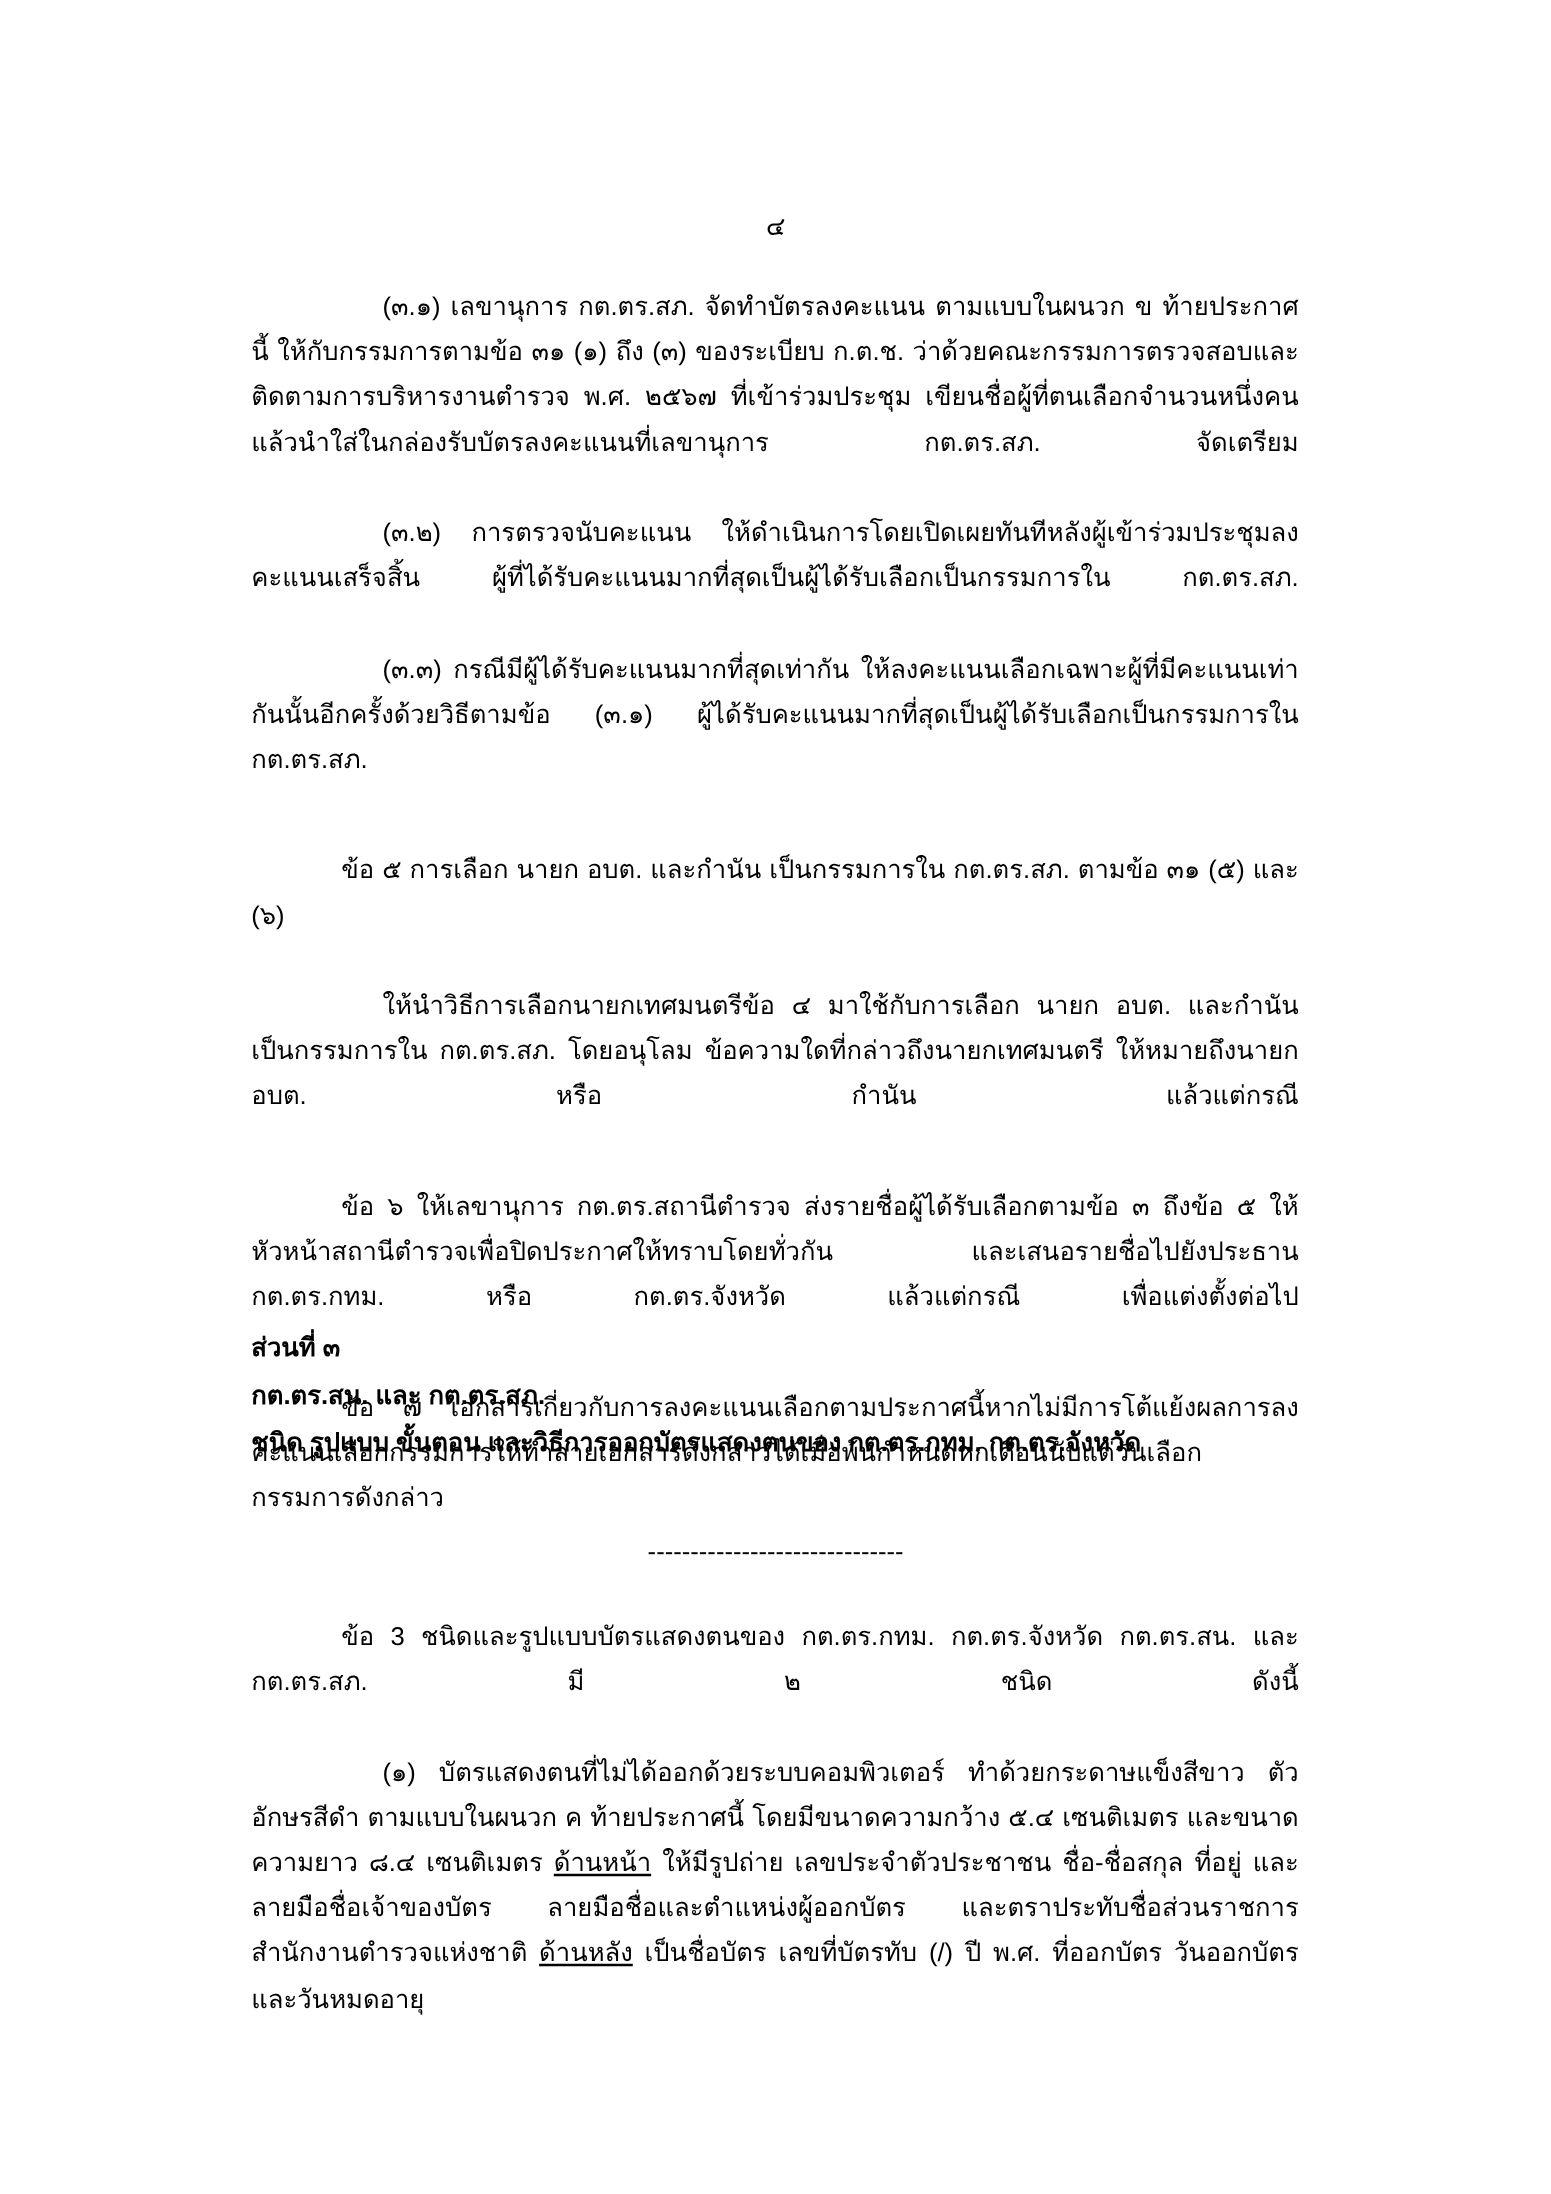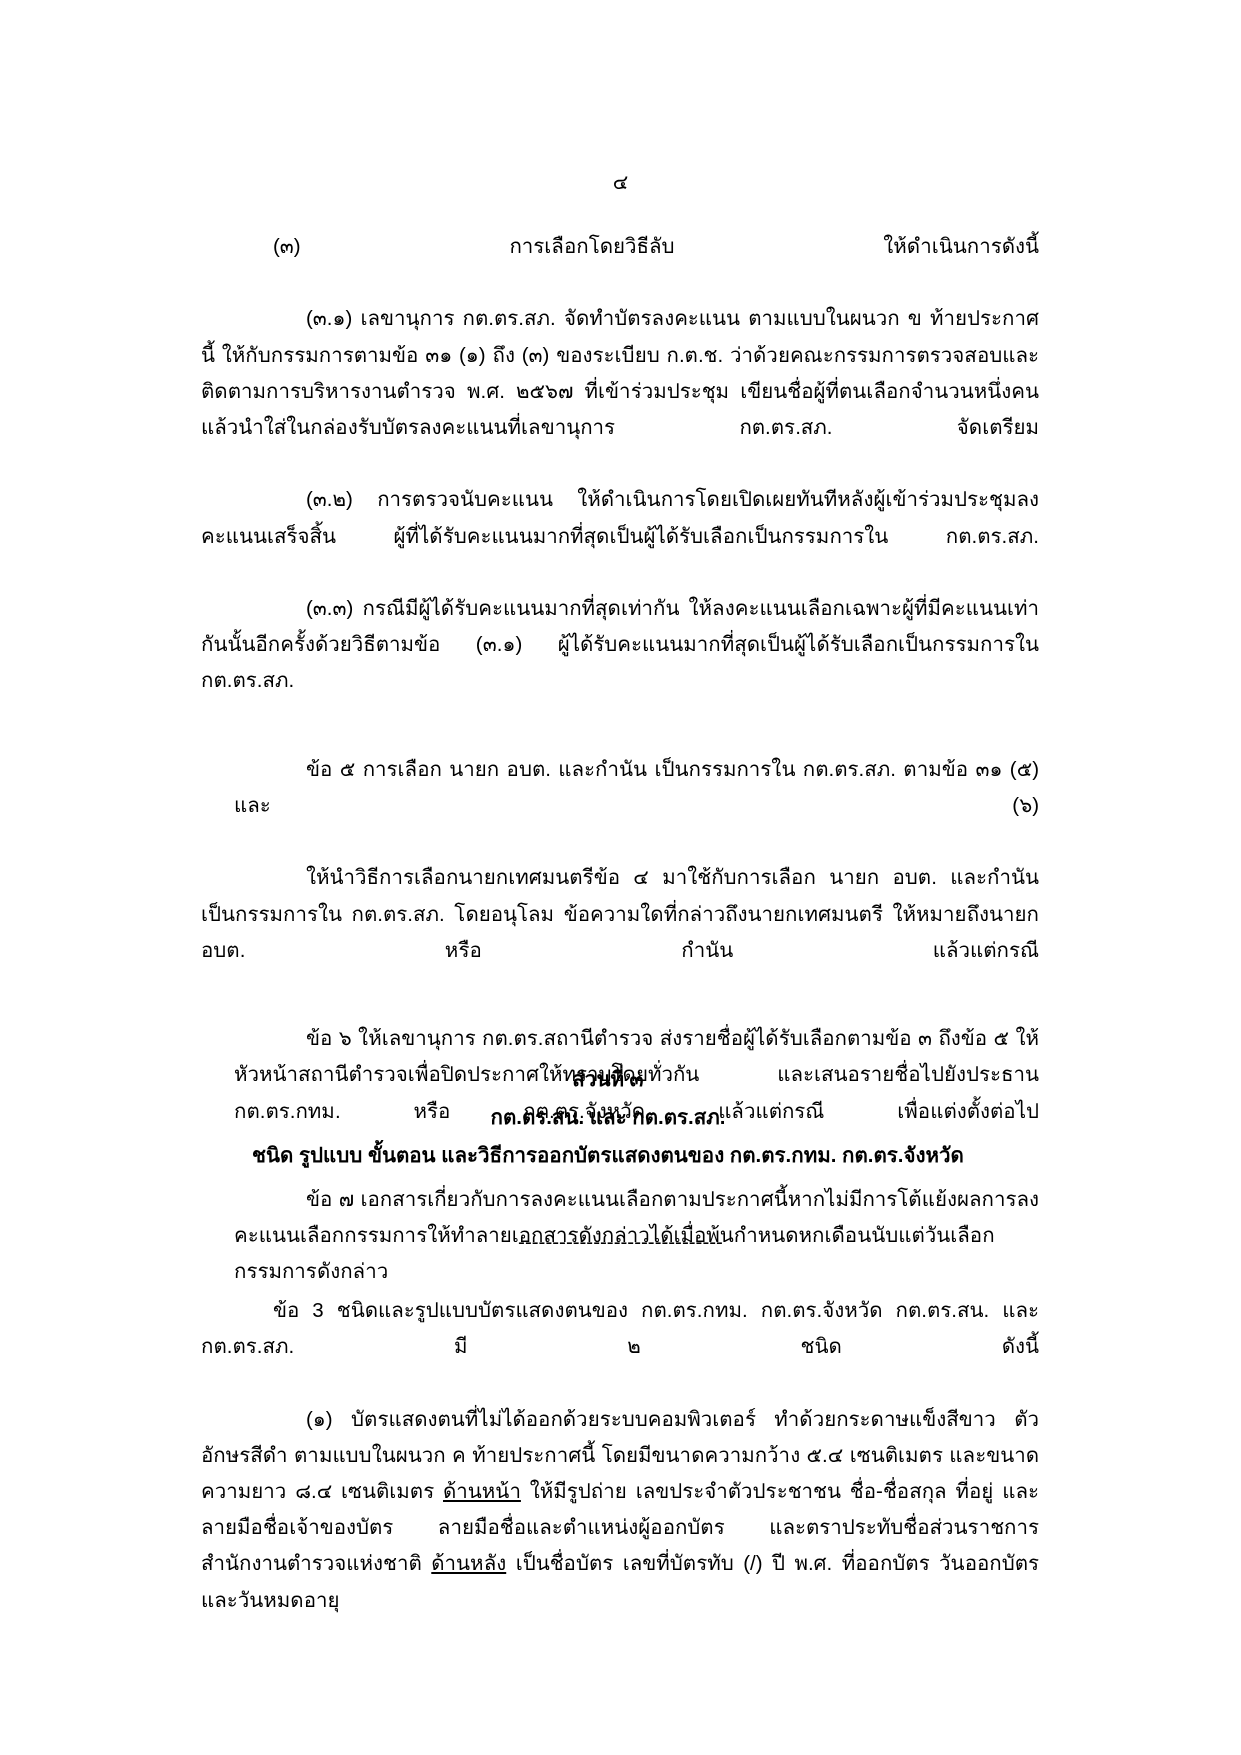--- a/index.html
+++ b/index.html
@@ -48,34 +48,34 @@
     word-spacing: 0.02em;
   }
   
   .para:after {
     content: "";
     display: inline-block;
     width: 100%;
   }
   .indent-1 { text-indent: 72px; }
   .indent-2 { text-indent: 105px; }
-  .gap-md { margin-top: 16px; margin-left: 33px; }
+  .gap-md { margin-top: 16px; }
 
   .u-bold {
     font-weight: normal;
     text-decoration: underline;
     text-underline-offset: 2px;
   }
 
   
   .section-head {
     position: absolute;
-    left: 189px;
+    left: 201px;
     width: 838px;
-    text-align: center;
+    text-align: left;
   }
   .section-head .hline {
     font-size: 20.5px;
     font-weight: bold;
     line-height: 38px;
   }
   .divider {
     position: absolute;
     left: 0;
     width: 1241px;
@@ -91,21 +91,20 @@
 </style>
 </head>
 <body>
 
 <div class="page">
 
   <div class="page-number">๔</div>
 
   <div class="content">
 
-    <p class="para indent-1">(๓) การเลือกโดยวิธีลับ ให้ดำเนินการดังนี้</p>
 
     <p class="para indent-2">(๓.๑) เลขานุการ กต.ตร.สภ. จัดทำบัตรลงคะแนน ตามแบบในผนวก ข ท้ายประกาศนี้ ให้กับกรรมการตามข้อ ๓๑ (๑) ถึง (๓) ของระเบียบ ก.ต.ช. ว่าด้วยคณะกรรมการตรวจสอบและติดตามการบริหารงานตำรวจ พ.ศ. ๒๕๖๗ ที่เข้าร่วมประชุม เขียนชื่อผู้ที่ตนเลือกจำนวนหนึ่งคน แล้วนำใส่ในกล่องรับบัตรลงคะแนนที่เลขานุการ กต.ตร.สภ. จัดเตรียม</p>
 
     <p class="para indent-2">(๓.๒) การตรวจนับคะแนน ให้ดำเนินการโดยเปิดเผยทันทีหลังผู้เข้าร่วมประชุมลงคะแนนเสร็จสิ้น ผู้ที่ได้รับคะแนนมากที่สุดเป็นผู้ได้รับเลือกเป็นกรรมการใน กต.ตร.สภ.</p>
 
     <p class="para indent-2">(๓.๓) กรณีมีผู้ได้รับคะแนนมากที่สุดเท่ากัน ให้ลงคะแนนเลือกเฉพาะผู้ที่มีคะแนนเท่ากันนั้นอีกครั้งด้วยวิธีตามข้อ (๓.๑) ผู้ได้รับคะแนนมากที่สุดเป็นผู้ได้รับเลือกเป็นกรรมการใน กต.ตร.สภ.</p>
 
 
     <p class="para indent-1 gap-md">ข้อ ๕ การเลือก นายก อบต. และกำนัน เป็นกรรมการใน กต.ตร.สภ. ตามข้อ ๓๑ (๕) และ (๖)</p>
 

